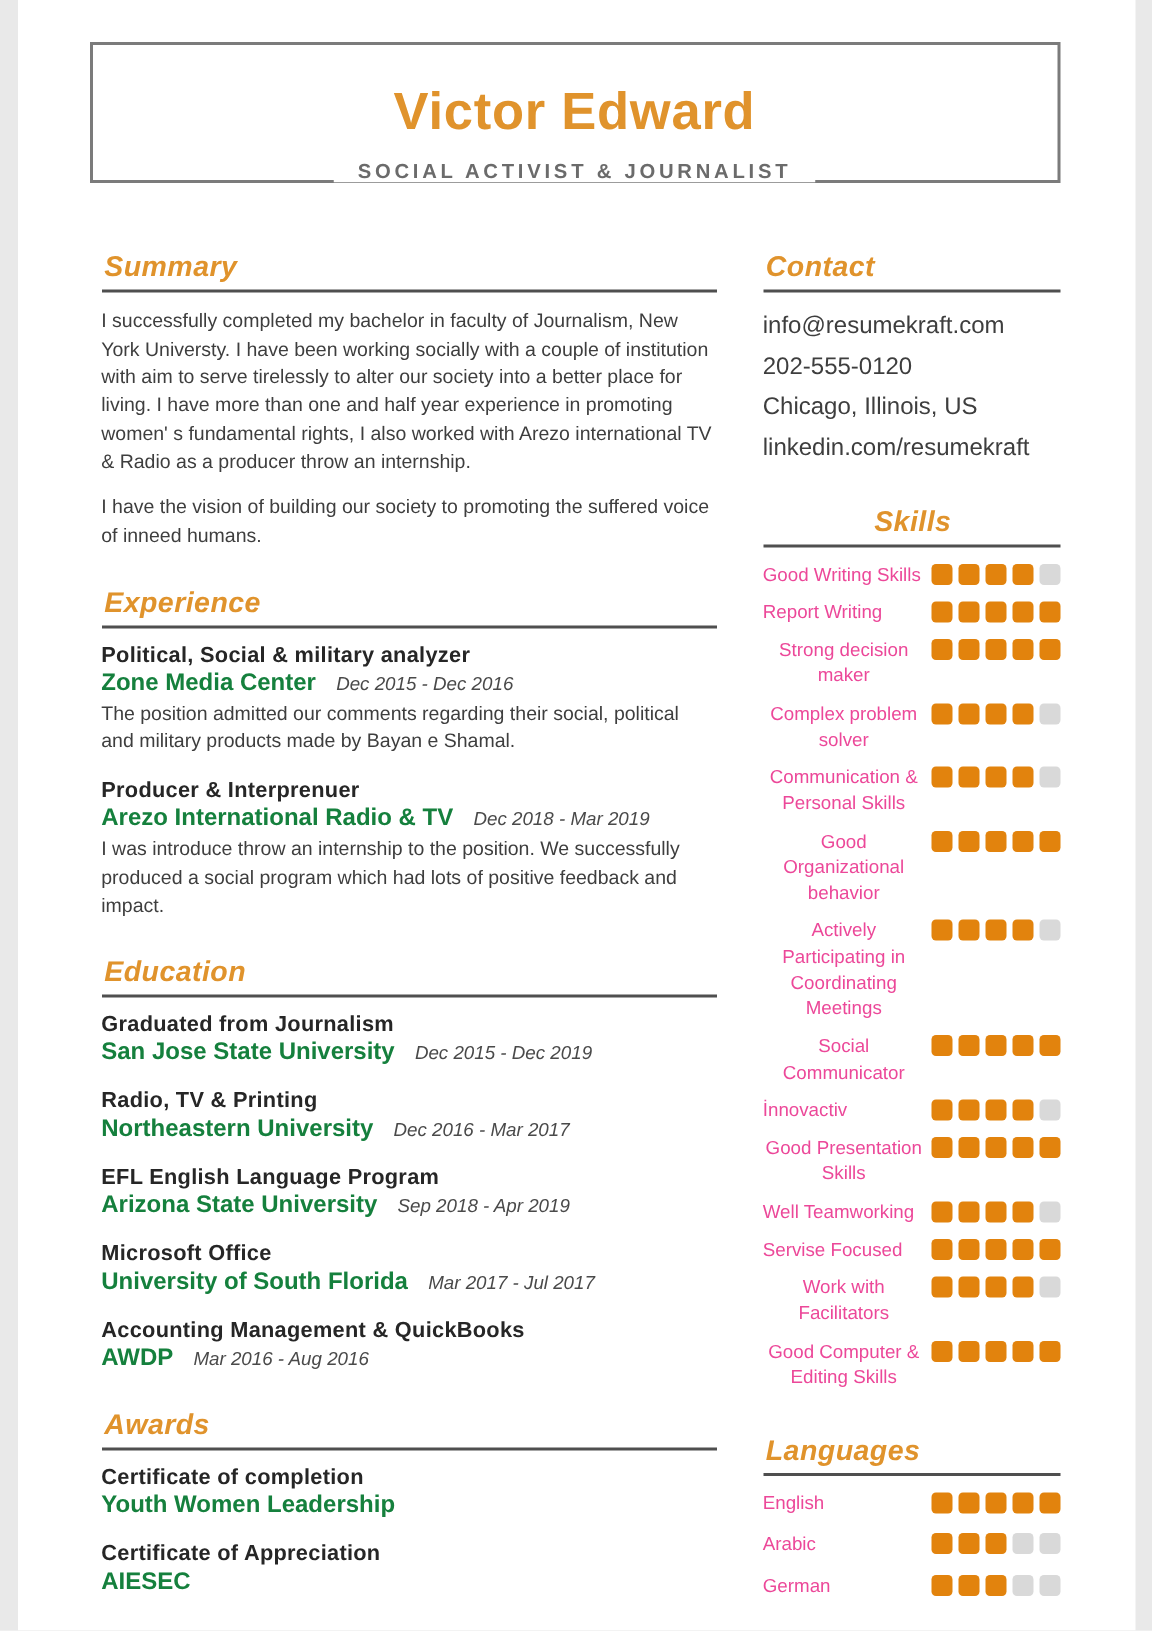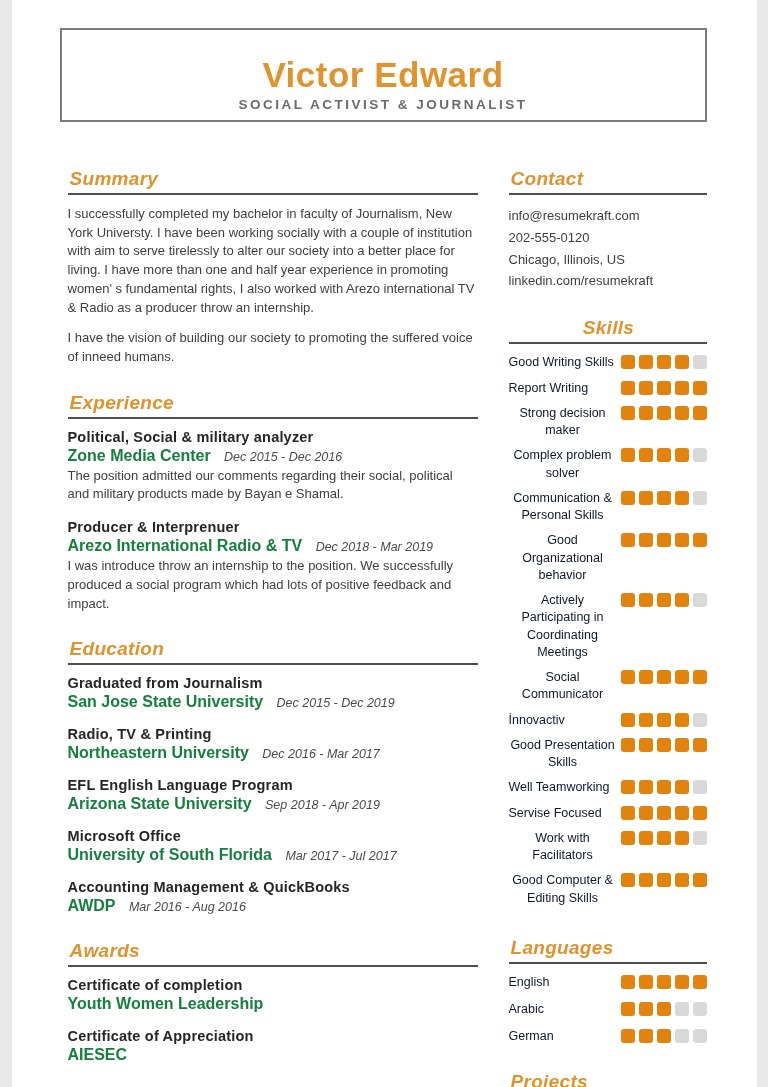--- a/index.html
+++ b/index.html
@@ -9,21 +9,21 @@
     color:#3e3e3e;
   }
   
   .header-box {
     margin:28px 50px 0 48px; height:90px;
     border:2px solid #7b7b7b; position:relative;
     display:flex; align-items:center; justify-content:center;
   }
   .name { font-size:35px; font-weight:bold; color:var(--accent,#E0932C); letter-spacing:0.5px; }
   .subtitle {
-    position:absolute; bottom:16px; left:50%; transform:translate(-50%,50%);
+    position:absolute; bottom:6px; left:50%; transform:translate(-50%,50%);
     background:#ffffff; padding:0 16px; white-space:nowrap;
     font-size:13.5px; font-weight:bold; letter-spacing:2.5px; color:#6b6b6b;
   }
   
   .columns { display:flex; margin:46px 50px 0 56px; }
   .col-left { width:410px; flex:none; margin-right:31px; }
   .col-right { flex:1; min-width:0; }
   section { margin-bottom:25px; }
   .sec-title {
     font-size:19px; font-style:italic; font-weight:bold;
@@ -32,24 +32,24 @@
   .rule { border-bottom:2px solid #4f4f4f; margin-bottom:10px; }
   
   .body-text { font-size:13px; line-height:1.44; margin:0 0 12px 0; color:#3e3e3e; }
   .item { margin-bottom:15px; }
   .item-title { font-size:14.5px; font-weight:bold; color:#262626; letter-spacing:0.2px; }
   .item-sub { margin:2px 0 2px 0; }
   .item-org { font-size:16px; font-weight:bold; color:#15803d; }
   .item-dates { font-size:12.5px; font-style:italic; color:#4a4a4a; margin-left:9px; }
   .item .body-text { margin:2px 0 0 0; }
   
-  .contact-line { font-size:13px; line-height:1.68; color:#3e3e3e; }
+  .contact-line { font-size:16px; line-height:1.68; color:#3e3e3e; }
   
   .skill-row { display:flex; justify-content:space-between; align-items:flex-start; margin-bottom:8px; }
-  .skill-label { font-size:12.5px; line-height:1.38; color:#0f172a; padding-right:4px; }
+  .skill-label { font-size:12.5px; line-height:1.38; color:#ec4899; padding-right:4px; }
   .squares { display:flex; gap:4px; flex:none; margin-top:1px; }
   .sq { width:14px; height:14px; border-radius:3px; }
   .sq.filled { background:var(--sq-filled,#E2830D); }
   .sq.empty  { background:var(--sq-empty,#D9D9D9); }
   .lang-row { margin-bottom:10px; }
 </style>
 </head>
 <body>
 
 <div class="page" style="--accent: #E0932C; --sq-filled: #E2830D; --sq-empty: #D9D9D9;">

